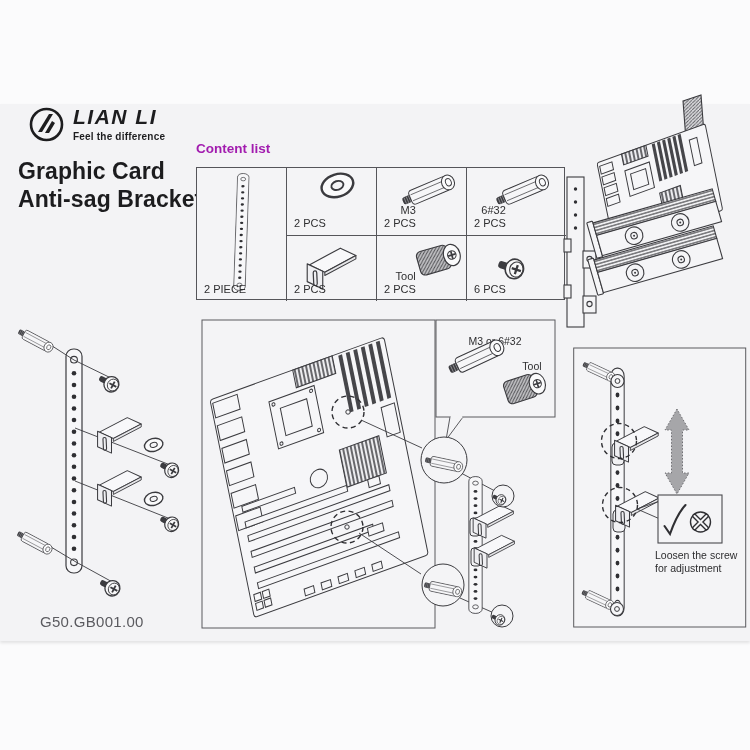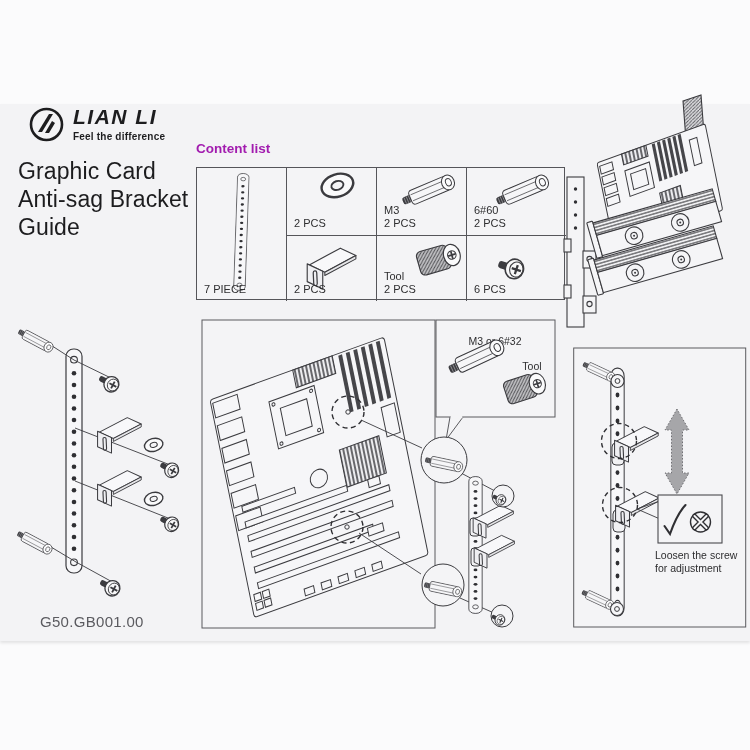--- a/index.html
+++ b/index.html
@@ -7,27 +7,27 @@
          font-family:"Liberation Sans",sans-serif;}
   .page{position:absolute;left:0;top:104px;width:750px;height:537px;background:#f3f3f5;
         box-shadow:0 2px 3px rgba(0,0,0,0.10);}
   .abs{position:absolute;}
   
   .logo{left:28px;top:106px;display:flex;align-items:flex-start;}
   .logo-text{margin-left:8px;}
   .brand-name{font-size:21px;font-weight:bold;font-style:italic;letter-spacing:1.5px;color:#1d1d1f;line-height:1;}
   .brand-tagline{font-size:10px;font-weight:bold;color:#1d1d1f;margin-top:4px;letter-spacing:0.2px;}
   
-  .title{left:18px;top:157px;width:190px;font-size:23px;font-weight:400;color:#1c1c1e;line-height:28px;letter-spacing:0.1px;}
+  .title{left:18px;top:157px;width:190px;font-size:23px;font-weight:700;color:#1c1c1e;line-height:28px;letter-spacing:0.1px;}
   
   .cl-heading{left:196px;top:141px;font-size:13.5px;font-weight:bold;color:#a21caf;}
   .cl-table{left:196px;top:167px;width:369px;height:133px;display:grid;
             grid-template-columns:89px 90px 90px 100px;grid-template-rows:66.5px 66.5px;
             border:1.4px solid #55555a;box-sizing:border-box;background:#f4f4f6;}
-  .cell{position:relative;border-left:1.2px solid #55555a;box-sizing:border-box;}
+  .cell{position:relative;border-left:1.2px solid #55555a;box-sizing:border-box;text-align:right;}
   .cell.c0{grid-row:1/3;border-left:none;}
   .cell.r1{border-top:1.2px solid #55555a;}
   .qty{position:absolute;left:7px;bottom:5px;font-size:11px;color:#2e2e30;line-height:13px;}
   .qty2{position:absolute;left:7px;bottom:5px;font-size:11px;color:#2e2e30;line-height:13px;}
   .doc-code{left:40px;top:613px;font-size:15px;color:#5b5b60;letter-spacing:0.3px;}
   svg text{font-family:"Liberation Sans",sans-serif;}
   .note-text{font-size:10.5px;fill:#2e2e30;}
   .callout-label{font-size:10.5px;fill:#2e2e30;}
 </style>
 </head>
@@ -124,32 +124,31 @@
     </svg>
     <div class="logo-text">
       <div class="brand-name">LIAN LI</div>
       <div class="brand-tagline">Feel the difference</div>
     </div>
   </div>
 
   <div class="abs title">
     <div>Graphic Card</div>
     <div>Anti-sag Bracket</div>
-    <div>Guide</div>
   </div>
 
   <div class="abs cl-heading">Content list</div>
   <div class="abs cl-table">
     <div class="cell c0">
       <svg width="89" height="131">
         <g transform="rotate(2,45,60)">
             <use href="#g-strip" x="38" y="5" width="13" height="118"></use>
           </g>
       </svg>
-      <div class="qty">7 PIECE</div>
+      <div class="qty">2 PIECE</div>
     </div>
     <div class="cell">
       <svg width="90" height="66">
         <g transform="translate(28,10) rotate(-18)">
             <use href="#g-washer" width="38" height="28"></use>
           </g>
       </svg>
       <div class="qty">2 PCS</div>
     </div>
     <div class="cell">
@@ -163,21 +162,21 @@
         <div>2 PCS</div>
       </div>
     </div>
     <div class="cell">
       <svg width="100" height="66">
         <g transform="translate(26,26) rotate(-23)">
             <use href="#g-standoff" width="58" height="17"></use>
           </g>
       </svg>
       <div class="qty2">
-        <div>6#60</div>
+        <div>6#32</div>
         <div>2 PCS</div>
       </div>
     </div>
     <div class="cell r1">
       <svg width="90" height="66">
         <use href="#g-lbracket" x="14" y="8" width="58" height="46"></use>
       </svg>
       <div class="qty">2 PCS</div>
     </div>
     <div class="cell r1">

